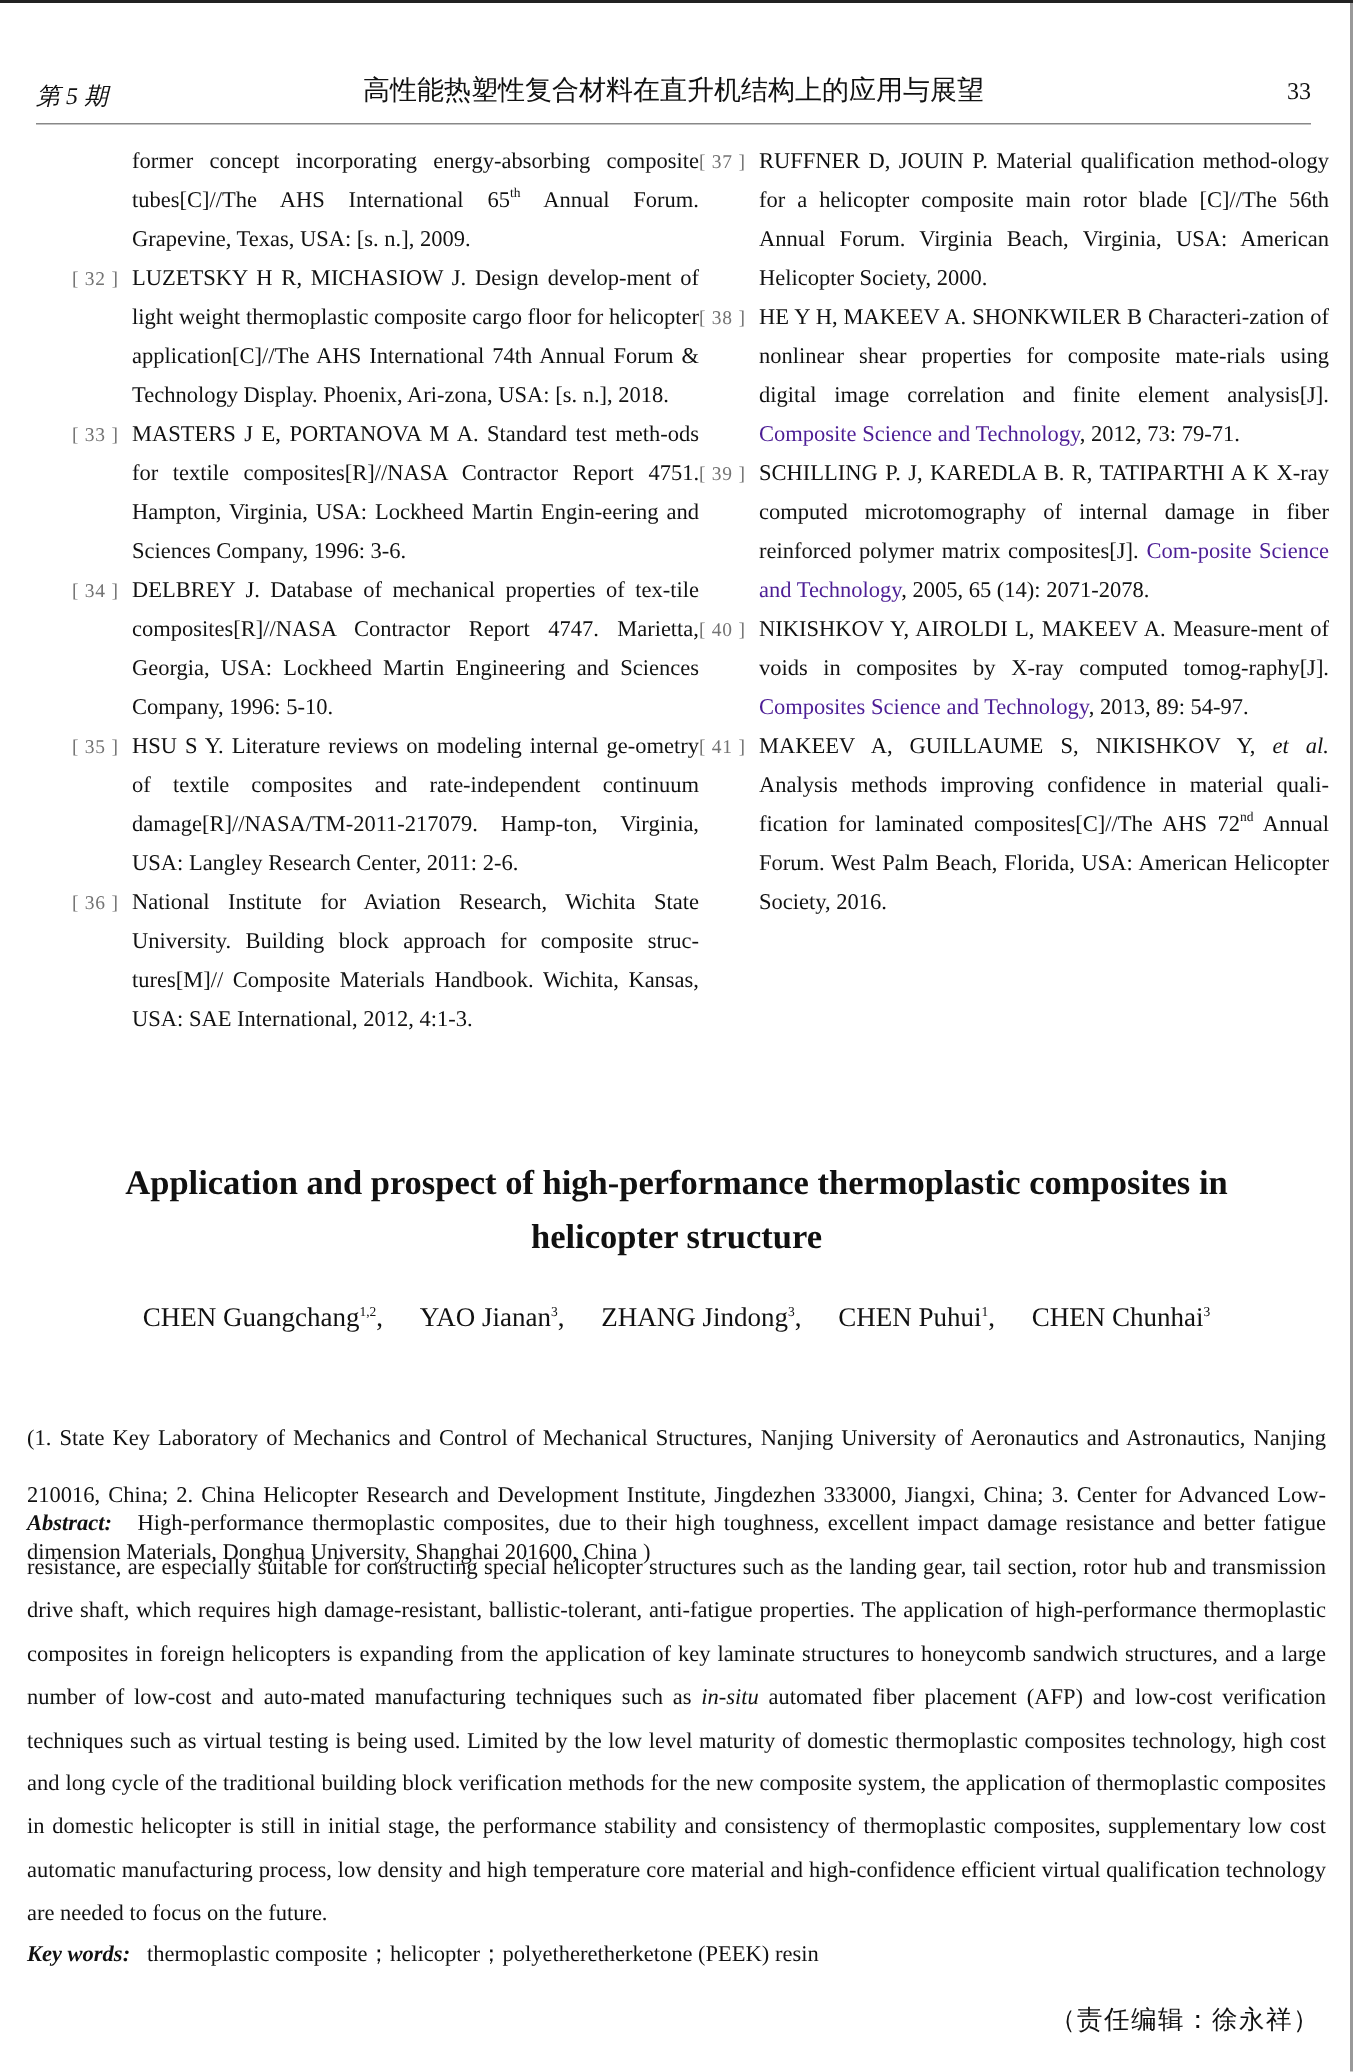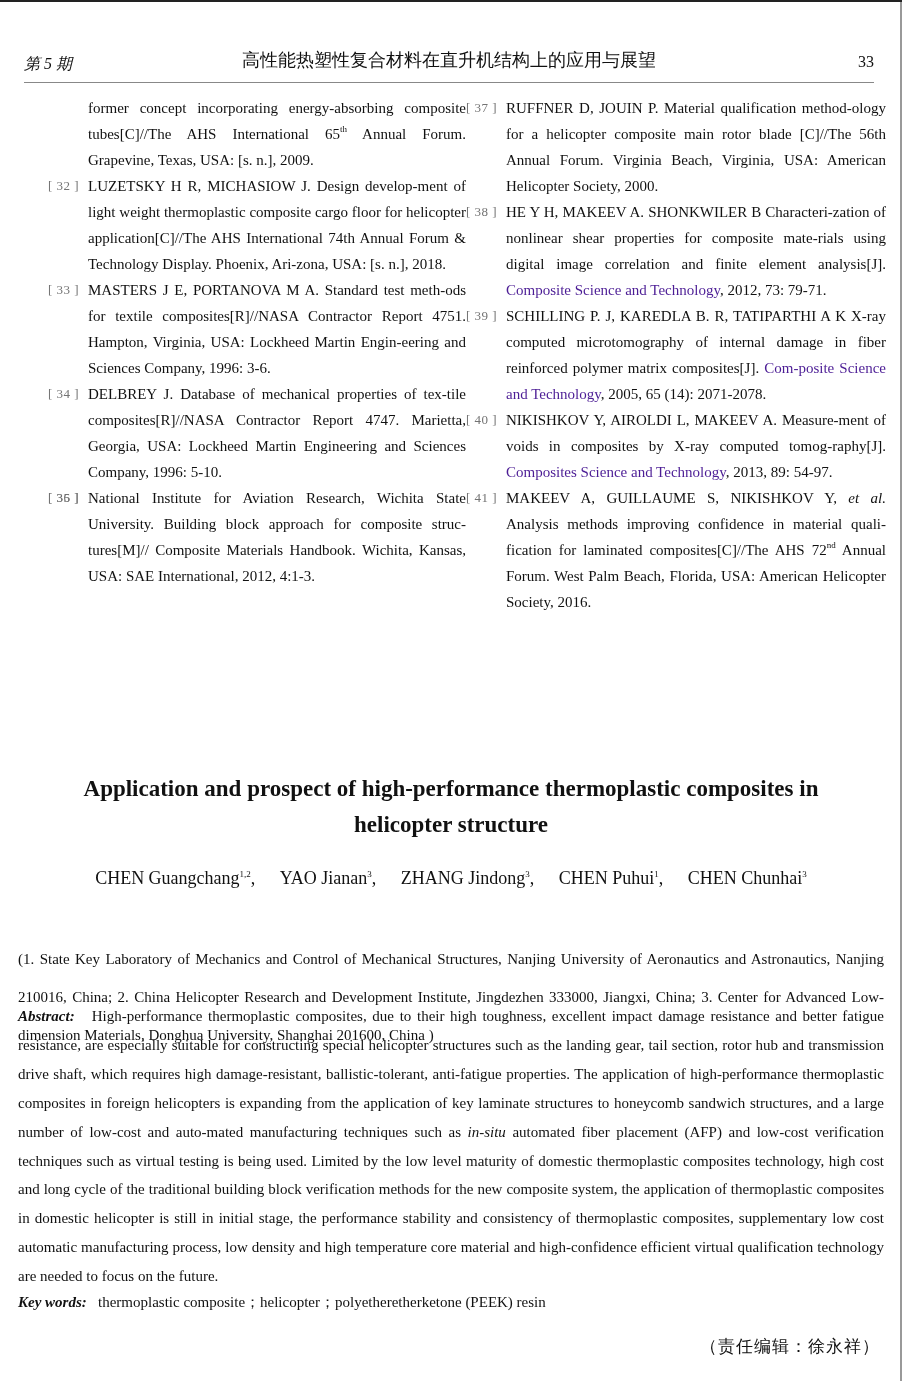--- a/index.html
+++ b/index.html
@@ -53,20 +53,21 @@
   <div class="ref">
     <span class="num">[ 33 ]</span>
     <span>MASTERS J E, PORTANOVA M A. Standard test meth-ods for textile composites[R]//NASA Contractor Report 4751. Hampton, Virginia, USA: Lockheed Martin Engin-eering and Sciences Company, 1996: 3-6.</span>
   </div>
   <div class="ref">
     <span class="num">[ 34 ]</span>
     <span>DELBREY J. Database of mechanical properties of tex-tile composites[R]//NASA Contractor Report 4747. Marietta, Georgia, USA: Lockheed Martin Engineering and Sciences Company, 1996: 5-10.</span>
   </div>
   <div class="ref">
     <span class="num">[ 35 ]</span>
+    <span>HSU S Y. Literature reviews on modeling internal ge-ometry of textile composites and rate-independent continuum damage[R]//NASA/TM-2011-217079. Hamp-ton, Virginia, USA: Langley Research Center, 2011: 2-6.</span>
   </div>
   <div class="ref">
     <span class="num">[ 36 ]</span>
     <span>National Institute for Aviation Research, Wichita State University. Building block approach for composite struc-tures[M]// Composite Materials Handbook. Wichita, Kansas, USA: SAE International, 2012, 4:1-3.</span>
   </div>
 </div>
 
 <div class="col right">
   <div class="ref">
     <span class="num">[ 37 ]</span>

